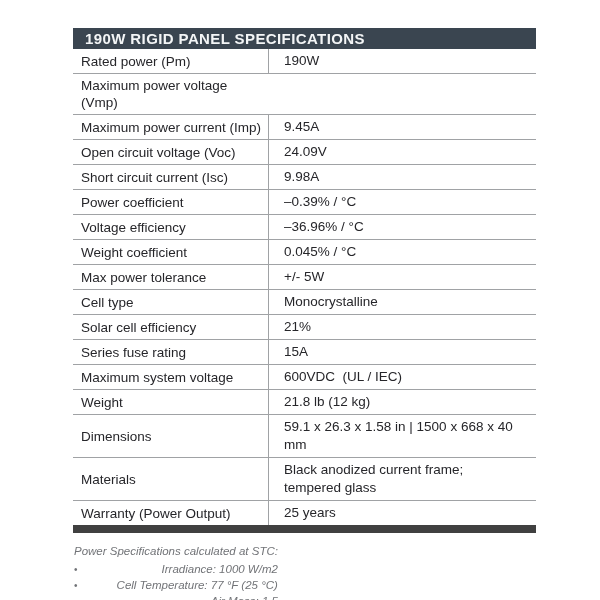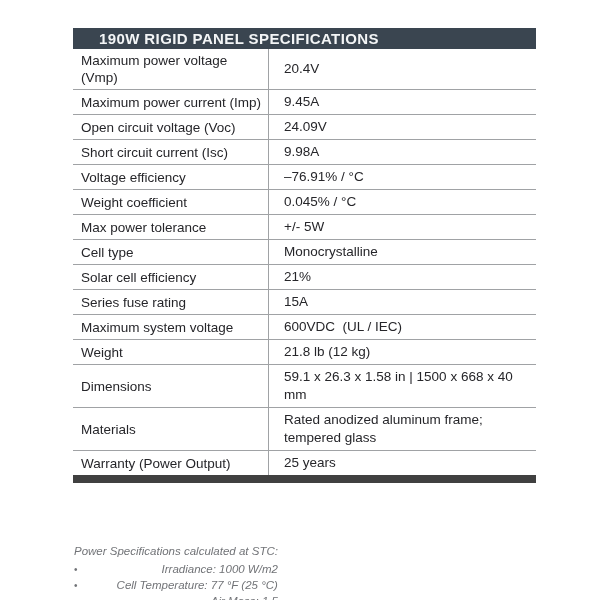--- a/index.html
+++ b/index.html
@@ -24,21 +24,21 @@
     top: 28px;
     width: 463px;
   }
   .title-bar {
     background: #3a4550;
     color: #f3f5f6;
     font-weight: bold;
     font-size: 15px;
     line-height: 21px;
     height: 21px;
-    padding-left: 26px;
+    padding-left: 12px;
     letter-spacing: 0.4px;
     box-sizing: border-box;
     white-space: nowrap;
   }
   .table-body { width: 100%; }
   .row {
     display: flex;
     border-bottom: 1px solid #a0a2a5;
     min-height: 24px;
     align-items: stretch;
@@ -90,45 +90,52 @@
   .note-text { flex: 1; text-align: right; }
 </style>
 </head>
 <body>
 
 <div class="page">
 
   <div class="spec-table">
     <div class="title-bar">190W RIGID PANEL SPECIFICATIONS</div>
     <div class="table-body" id="table-body">
+  <div class="row">
+    <div class="cell-label">Rated power (Pm)</div>
+    <div class="cell-value">190W</div>
+  </div>
 
   <div class="row">
     <div class="cell-label">Maximum power voltage (Vmp)</div>
-    <div class="cell-value">20.4V</div>
   </div>
 
   <div class="row">
     <div class="cell-label">Maximum power current (Imp)</div>
     <div class="cell-value">9.45A</div>
   </div>
 
   <div class="row">
     <div class="cell-label">Open circuit voltage (Voc)</div>
     <div class="cell-value">24.09V</div>
   </div>
 
   <div class="row">
     <div class="cell-label">Short circuit current (Isc)</div>
     <div class="cell-value">9.98A</div>
   </div>
 
+  <div class="row">
+    <div class="cell-label">Power coefficient</div>
+    <div class="cell-value">–0.39% / °C</div>
+  </div>
 
   <div class="row">
     <div class="cell-label">Voltage efficiency</div>
-    <div class="cell-value">–76.91% / °C</div>
+    <div class="cell-value">–36.96% / °C</div>
   </div>
 
   <div class="row">
     <div class="cell-label">Weight coefficient</div>
     <div class="cell-value">0.045% / °C</div>
   </div>
 
   <div class="row">
     <div class="cell-label">Max power tolerance</div>
     <div class="cell-value">+/- 5W</div>
@@ -159,21 +166,21 @@
     <div class="cell-value">21.8 lb (12 kg)</div>
   </div>
 
   <div class="row">
     <div class="cell-label">Dimensions</div>
     <div class="cell-value">59.1 x 26.3 x 1.58 in | 1500 x 668 x 40 mm</div>
   </div>
 
   <div class="row">
     <div class="cell-label">Materials</div>
-    <div class="cell-value">Rated anodized aluminum frame;
+    <div class="cell-value">Black anodized current frame;
 tempered glass</div>
   </div>
 
   <div class="row">
     <div class="cell-label">Warranty (Power Output)</div>
     <div class="cell-value">25 years</div>
   </div>
 </div>
   </div>
 

